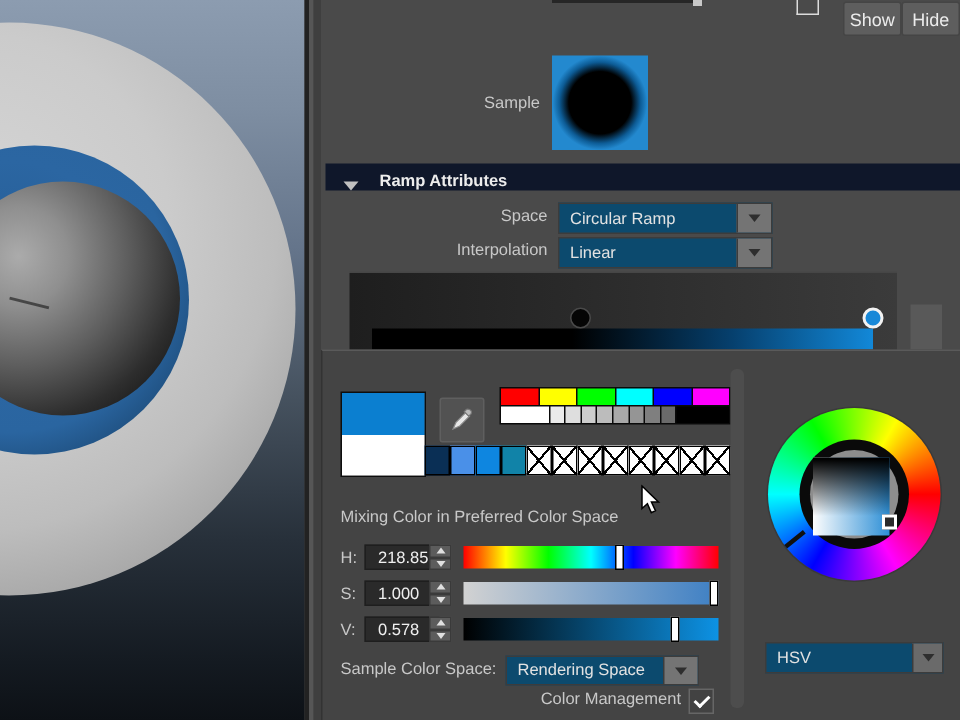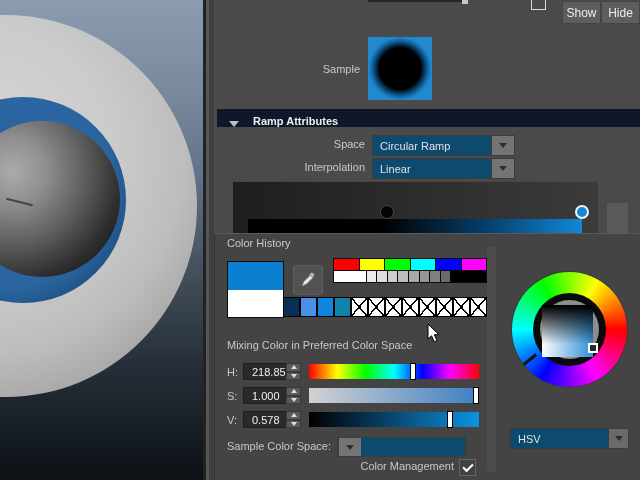--- a/index.html
+++ b/index.html
@@ -172,21 +172,20 @@
   </div>
   <div id="ramp-box" class="abs"></div>
   <div id="ramp-bar" class="abs"></div>
   <div id="stop-wrap" class="abs">
     <div id="stop-black" class="stop" style="left: 41.5%; background-color: rgb(5, 5, 5);"></div>
     <div id="stop-blue" class="stop" style="left: 100%; background-color: rgb(23, 136, 216);"></div>
   </div>
   <div id="ramp-side-swatch" class="abs" style="background-color: rgb(89, 89, 89);"></div>
 
   <div id="popup" class="abs"></div>
-  <div id="ch-title" class="abs lbl">Color History</div>
   <div id="big-swatch" class="abs">
     <div class="half" style="background-color: rgb(11, 127, 208);"></div>
     <div class="half" style="background-color: rgb(255, 255, 255);"></div>
   </div>
   <div id="dropper-btn" class="abs">
     <svg width="18" height="18" viewBox="0 0 18 18">
       <path d="M3 15 L5 10.5 L11.5 4 L14 6.5 L7.5 13 Z" fill="#e8e8e8" stroke="#888" stroke-width="0.8"></path>
       <path d="M11 3 a2 2 0 0 1 4 2 l-1.5 1.5 -3 -3 Z" fill="#bdbdbd" stroke="#777" stroke-width="0.8"></path>
     </svg>
   </div>
@@ -266,20 +265,21 @@
     <div>
         <i class="tri-dn-s"></i>
       </div>
   </div>
   <div id="v-slider" class="abs slider" style="left:309px;top:412px;">
     <div class="marker" style="left: 83%;"></div>
   </div>
 
   <div id="space-label" class="abs lbl">Sample Color Space:</div>
   <div id="space-dd" class="abs dd">
+    <span class="dd-text">Rendering Space</span>
     <span class="dd-btn">
         <i class="tri-down"></i>
       </span>
   </div>
   <div id="cm-label" class="abs lbl right">Color Management</div>
   <div id="cm-check" class="abs">
     <div class="check"></div>
   </div>
 
   <div id="sep-strip" class="abs"></div>

